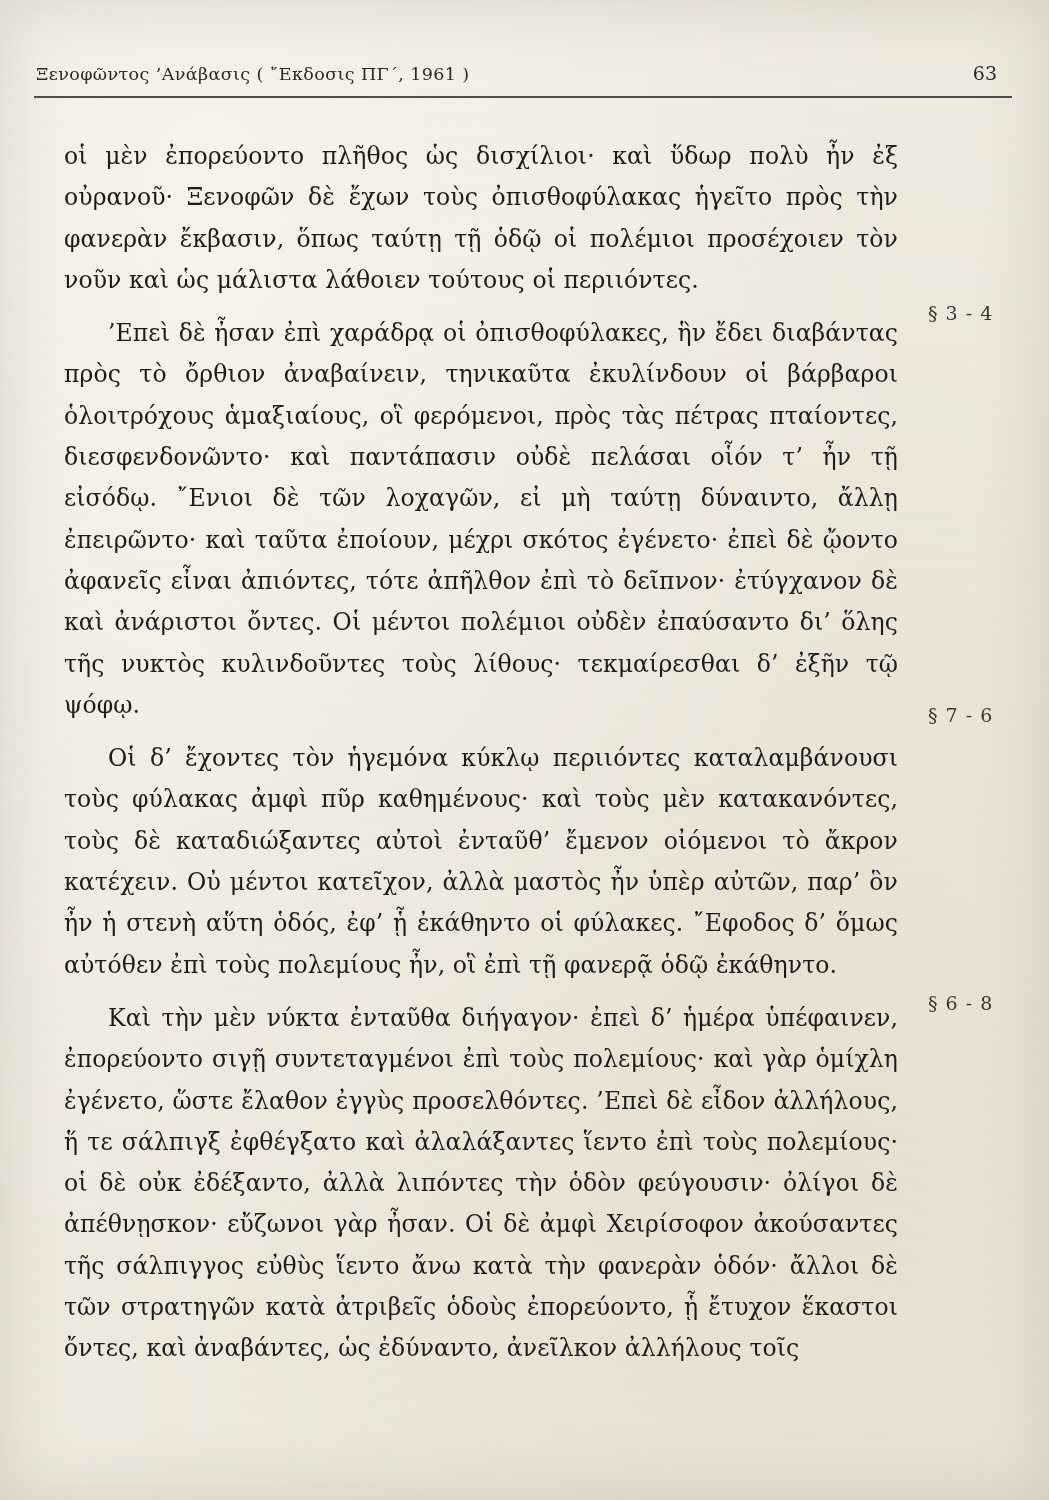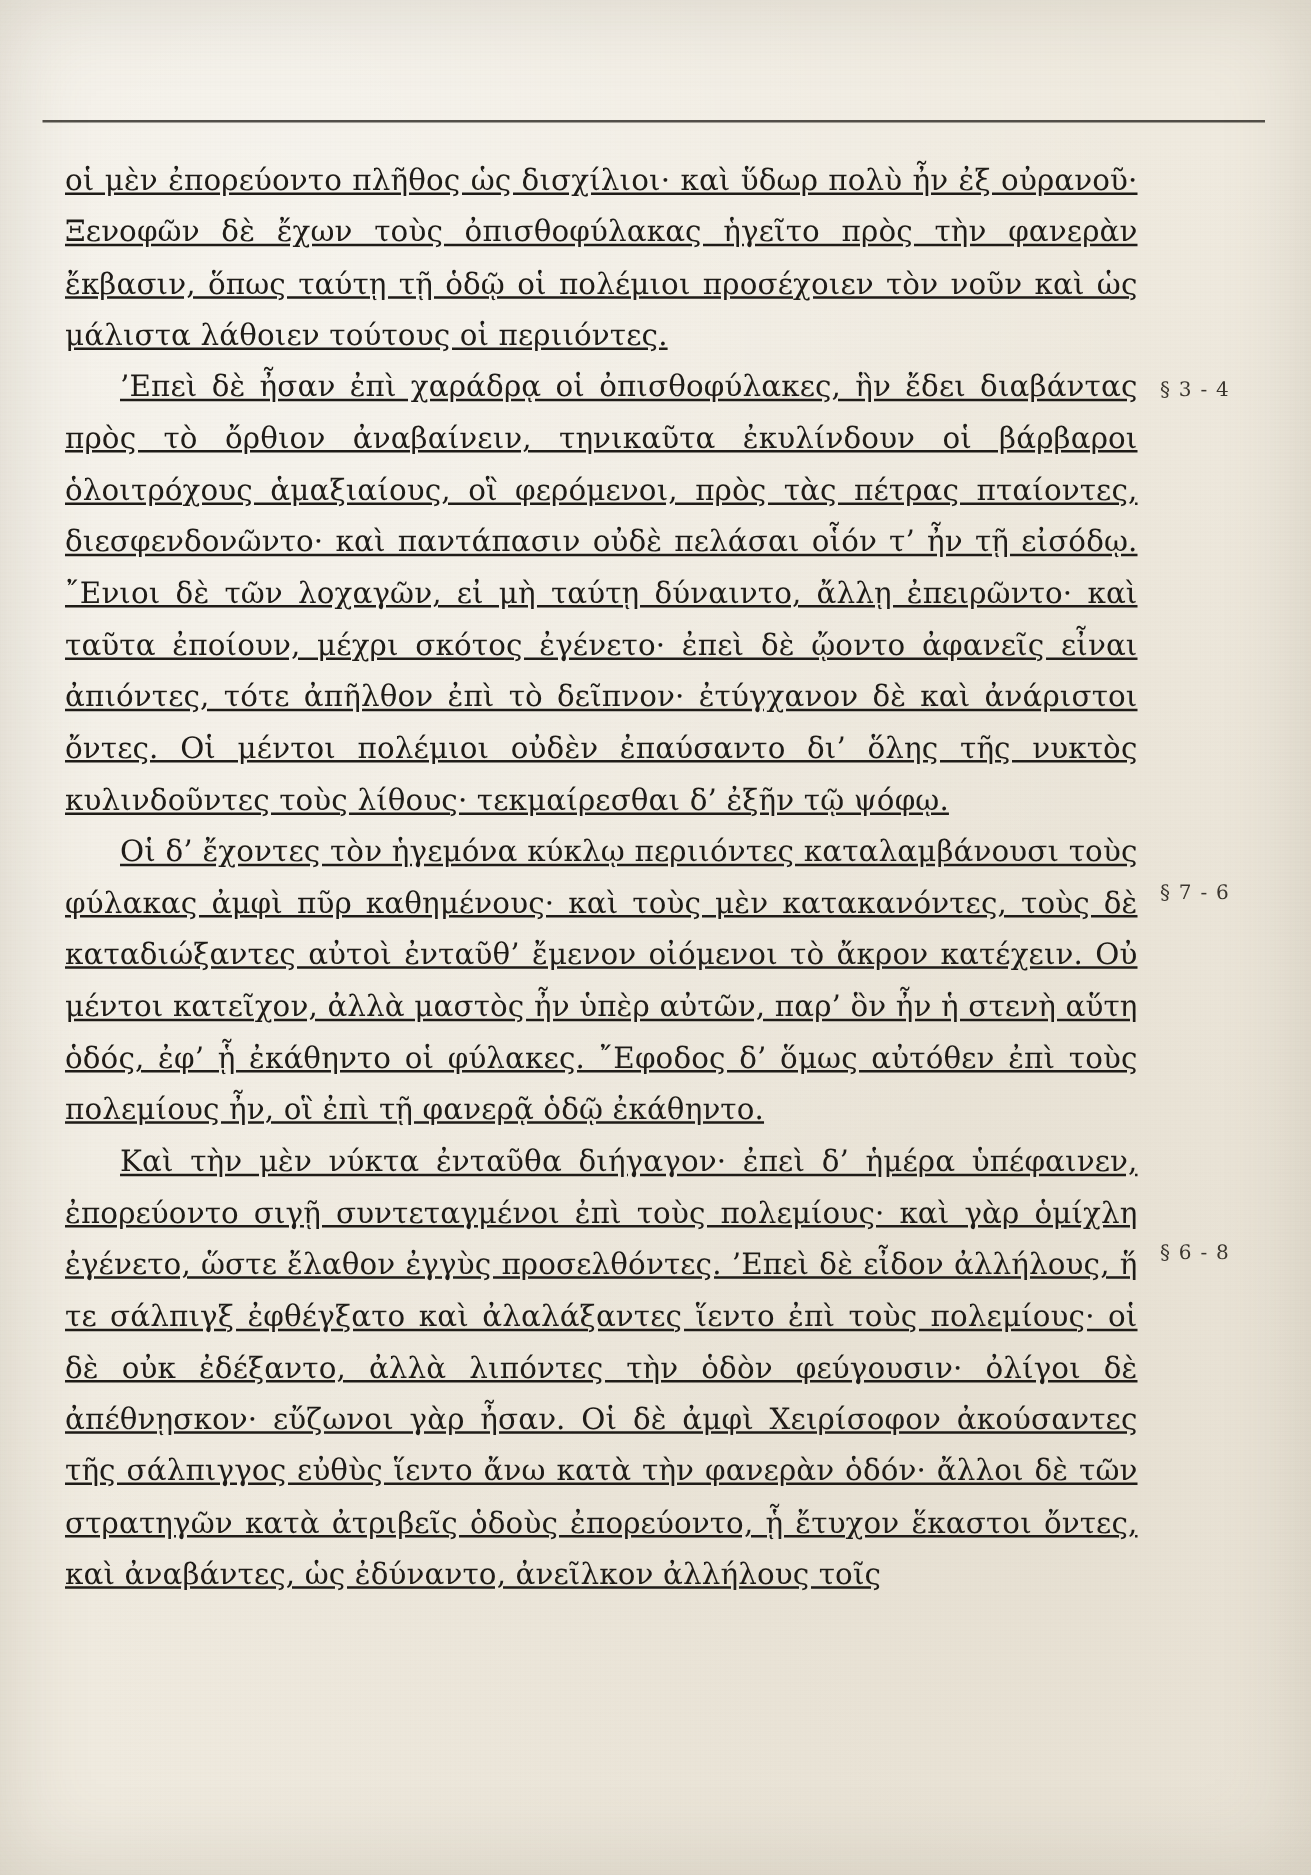--- a/index.html
+++ b/index.html
@@ -60,56 +60,59 @@
     background: #2e2b26;
     opacity: 0.82;
   }
   .body {
     position: absolute;
     top: 124px;
     left: 52px;
     width: 858px;
   }
   p.para {
-    margin: 0;
+    margin: 12px;
     font-size: 23.5px;
     line-height: 41.3px;
     text-align: justify;
     text-justify: inter-word;
     color: #1e1b17;
     letter-spacing: 0.1px;
-    text-decoration: underline;
   }
   p.para.indent {
     text-indent: 44px;
   }
   .marginalia {
     position: absolute;
     left: 928px;
     width: 110px;
-    font-size: 16px;
+    font-size: 19px;
     color: #3a352e;
     letter-spacing: 1px;
     white-space: nowrap;
   }
   .m1 { top: 302px; }
   .m2 { top: 704px; }
   .m3 { top: 992px; }
   .edge-shadow {
     position: absolute;
     inset: 0;
     pointer-events: none;
     box-shadow: inset 0 0 70px rgba(120,108,88,0.22);
   }
 </style>
 </head>
 <body>
 
 <div class="page">
 
+  <div class="header">
+    <div class="running-title">Ξενοφῶντος ’Ανάβασις ( ῎Εκδοσις ΠΓ΄, 1961 )</div>
+    <div class="folio">63</div>
+  </div>
 
   <div class="rule"></div>
 
   <div class="body">
     <p class="para">οἱ μὲν ἐπορεύοντο πλῆθος ὡς δισχίλιοι· καὶ ὕδωρ πολὺ ἦν ἐξ οὐρανοῦ· Ξενοφῶν δὲ ἔχων τοὺς ὀπισθοφύλακας ἡγεῖτο πρὸς τὴν φανερὰν ἔκβασιν, ὅπως ταύτῃ τῇ ὁδῷ οἱ πολέμιοι προσέχοιεν τὸν νοῦν καὶ ὡς μάλιστα λάθοιεν τούτους οἱ περιιόντες.</p>
     <p class="para indent">’Επεὶ δὲ ἦσαν ἐπὶ χαράδρᾳ οἱ ὀπισθοφύλακες, ἣν ἔδει διαβάντας πρὸς τὸ ὄρθιον ἀναβαίνειν, τηνικαῦτα ἐκυλίνδουν οἱ βάρβαροι ὁλοιτρόχους ἁμαξιαίους, οἳ φερόμενοι, πρὸς τὰς πέτρας πταίοντες, διεσφενδονῶντο· καὶ παντάπασιν οὐδὲ πελάσαι οἷόν τ’ ἦν τῇ εἰσόδῳ. ῎Ενιοι δὲ τῶν λοχαγῶν, εἰ μὴ ταύτῃ δύναιντο, ἄλλῃ ἐπειρῶντο· καὶ ταῦτα ἐποίουν, μέχρι σκότος ἐγένετο· ἐπεὶ δὲ ᾤοντο ἀφανεῖς εἶναι ἀπιόντες, τότε ἀπῆλθον ἐπὶ τὸ δεῖπνον· ἐτύγχανον δὲ καὶ ἀνάριστοι ὄντες. Οἱ μέντοι πολέμιοι οὐδὲν ἐπαύσαντο δι’ ὅλης τῆς νυκτὸς κυλινδοῦντες τοὺς λίθους· τεκμαίρεσθαι δ’ ἐξῆν τῷ ψόφῳ.</p>
     <p class="para indent">Οἱ δ’ ἔχοντες τὸν ἡγεμόνα κύκλῳ περιιόντες καταλαμβάνουσι τοὺς φύλακας ἀμφὶ πῦρ καθημένους· καὶ τοὺς μὲν κατακανόντες, τοὺς δὲ καταδιώξαντες αὐτοὶ ἐνταῦθ’ ἔμενον οἰόμενοι τὸ ἄκρον κατέχειν. Οὐ μέντοι κατεῖχον, ἀλλὰ μαστὸς ἦν ὑπὲρ αὐτῶν, παρ’ ὃν ἦν ἡ στενὴ αὕτη ὁδός, ἐφ’ ᾗ ἐκάθηντο οἱ φύλακες. ῎Εφοδος δ’ ὅμως αὐτόθεν ἐπὶ τοὺς πολεμίους ἦν, οἳ ἐπὶ τῇ φανερᾷ ὁδῷ ἐκάθηντο.</p>
     <p class="para indent">Καὶ τὴν μὲν νύκτα ἐνταῦθα διήγαγον· ἐπεὶ δ’ ἡμέρα ὑπέφαινεν, ἐπορεύοντο σιγῇ συντεταγμένοι ἐπὶ τοὺς πολεμίους· καὶ γὰρ ὁμίχλη ἐγένετο, ὥστε ἔλαθον ἐγγὺς προσελθόντες. ’Επεὶ δὲ εἶδον ἀλλήλους, ἥ τε σάλπιγξ ἐφθέγξατο καὶ ἀλαλάξαντες ἵεντο ἐπὶ τοὺς πολεμίους· οἱ δὲ οὐκ ἐδέξαντο, ἀλλὰ λιπόντες τὴν ὁδὸν φεύγουσιν· ὀλίγοι δὲ ἀπέθνῃσκον· εὔζωνοι γὰρ ἦσαν. Οἱ δὲ ἀμφὶ Χειρίσοφον ἀκούσαντες τῆς σάλπιγγος εὐθὺς ἵεντο ἄνω κατὰ τὴν φανερὰν ὁδόν· ἄλλοι δὲ τῶν στρατηγῶν κατὰ ἀτριβεῖς ὁδοὺς ἐπορεύοντο, ᾗ ἔτυχον ἕκαστοι ὄντες, καὶ ἀναβάντες, ὡς ἐδύναντο, ἀνεῖλκον ἀλλήλους τοῖς</p>
   </div>
 

